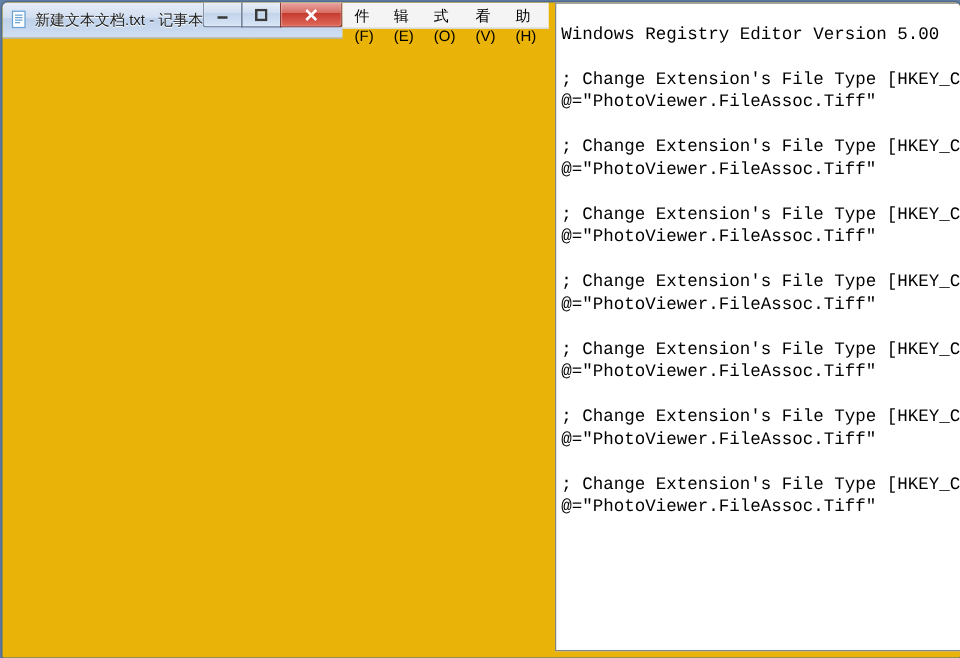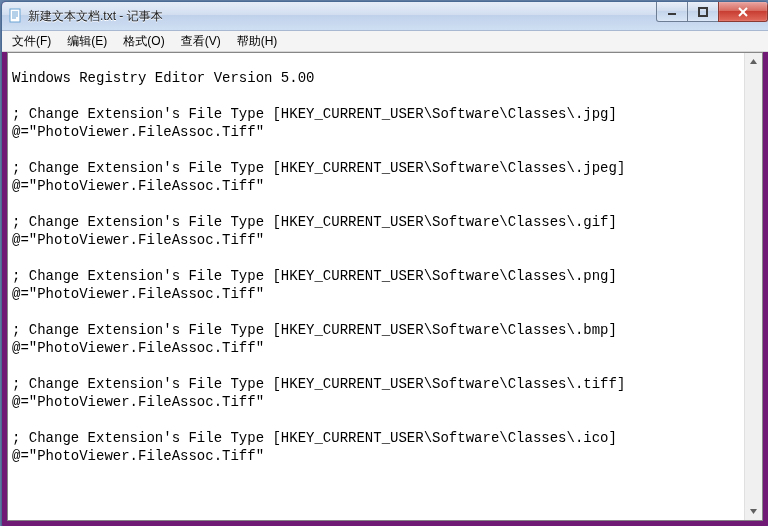--- a/index.html
+++ b/index.html
@@ -7,27 +7,26 @@
     padding: 0;
     font-family: "Segoe UI", "Microsoft YaHei", Tahoma, sans-serif;
     font-size: 12px;
     background: #6b8bb5;
   }
   .window {
     position: relative;
     width: 766px;
     height: 524px;
     margin: 1px;
-    background: #701a75;
+    background: #eab308;
     border: 1px solid #4b6a93;
     border-radius: 5px 5px 2px 2px;
     box-shadow: 0 0 6px rgba(0,0,0,0.3);
     overflow: hidden;
     display: flex;
-    flex-direction: column;
   }
 
   
   .titlebar {
     height: 28px;
     background: linear-gradient(to bottom, #e6edf7 0%, #d2def0 45%, #bfd1ea 46%, #cfdff3 100%);
     display: flex;
     align-items: center;
     padding: 0 0 0 6px;
     border-bottom: 1px solid #a9b8d1;

